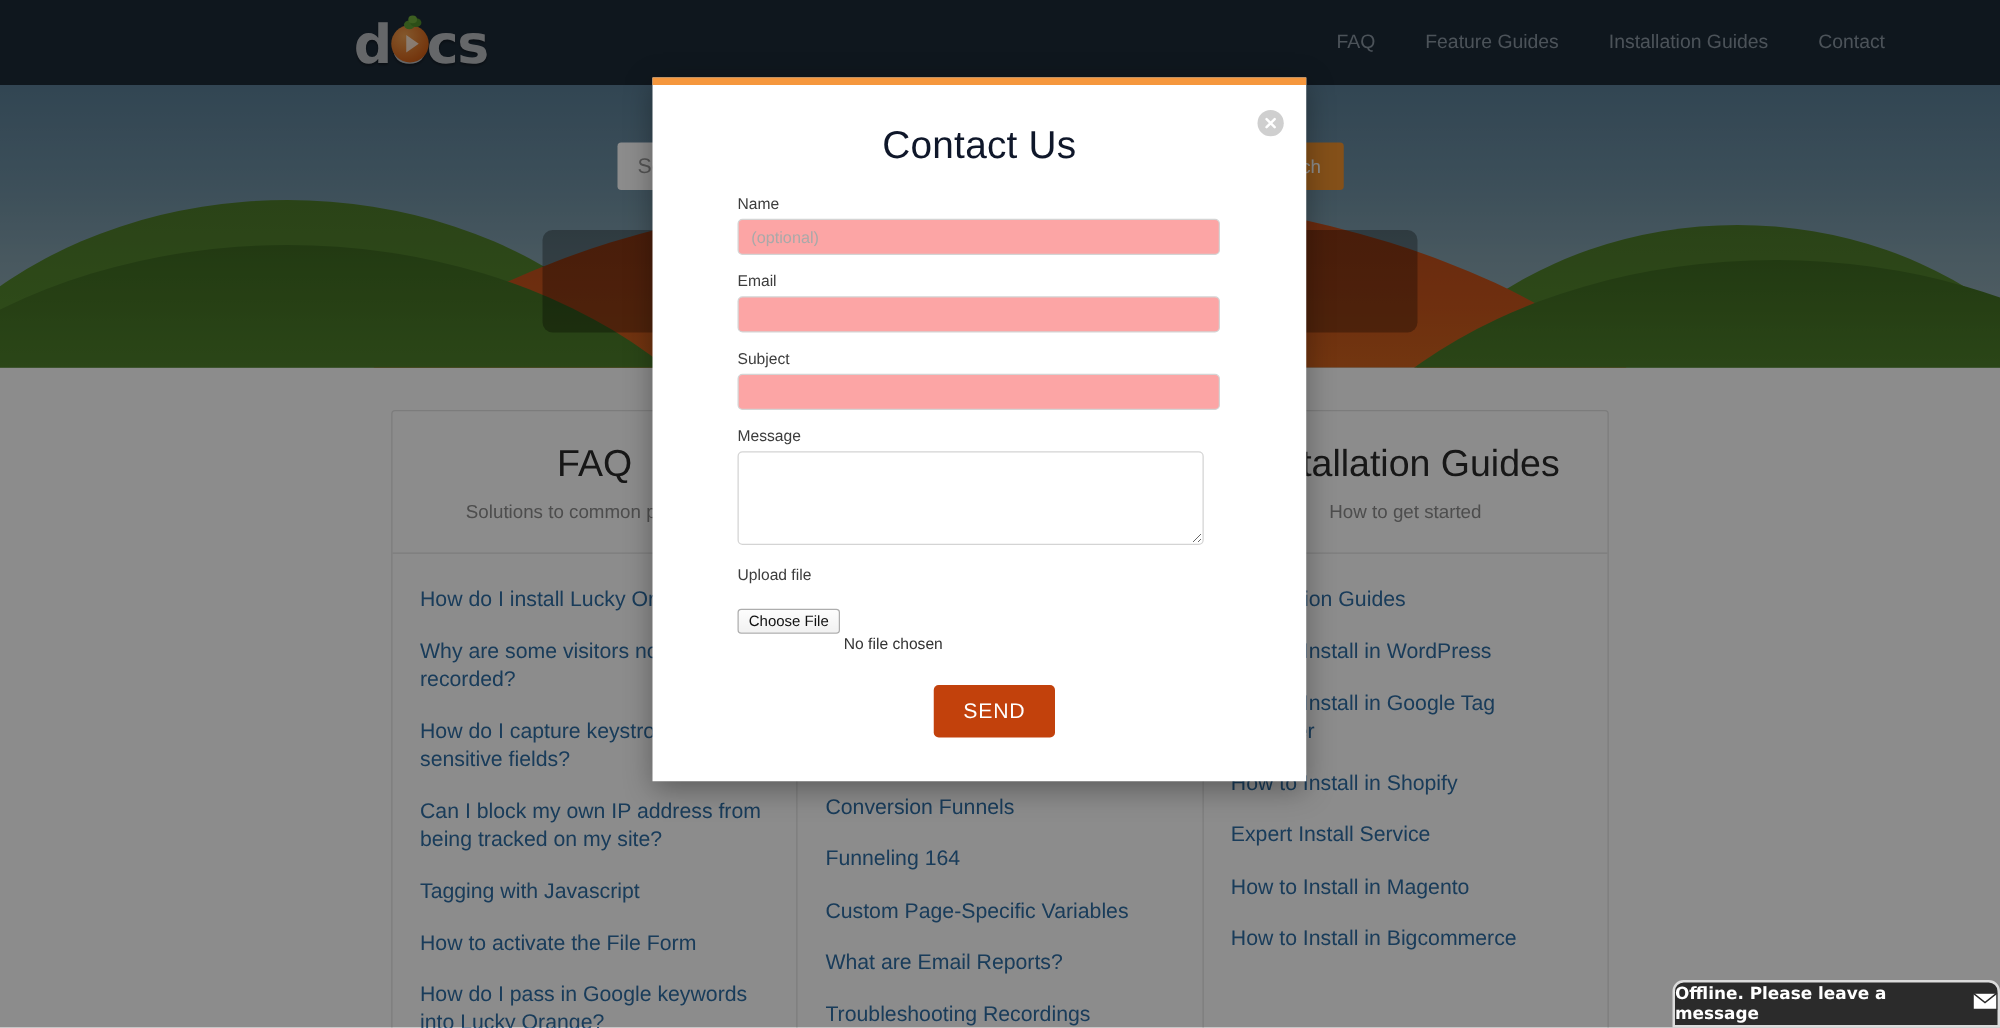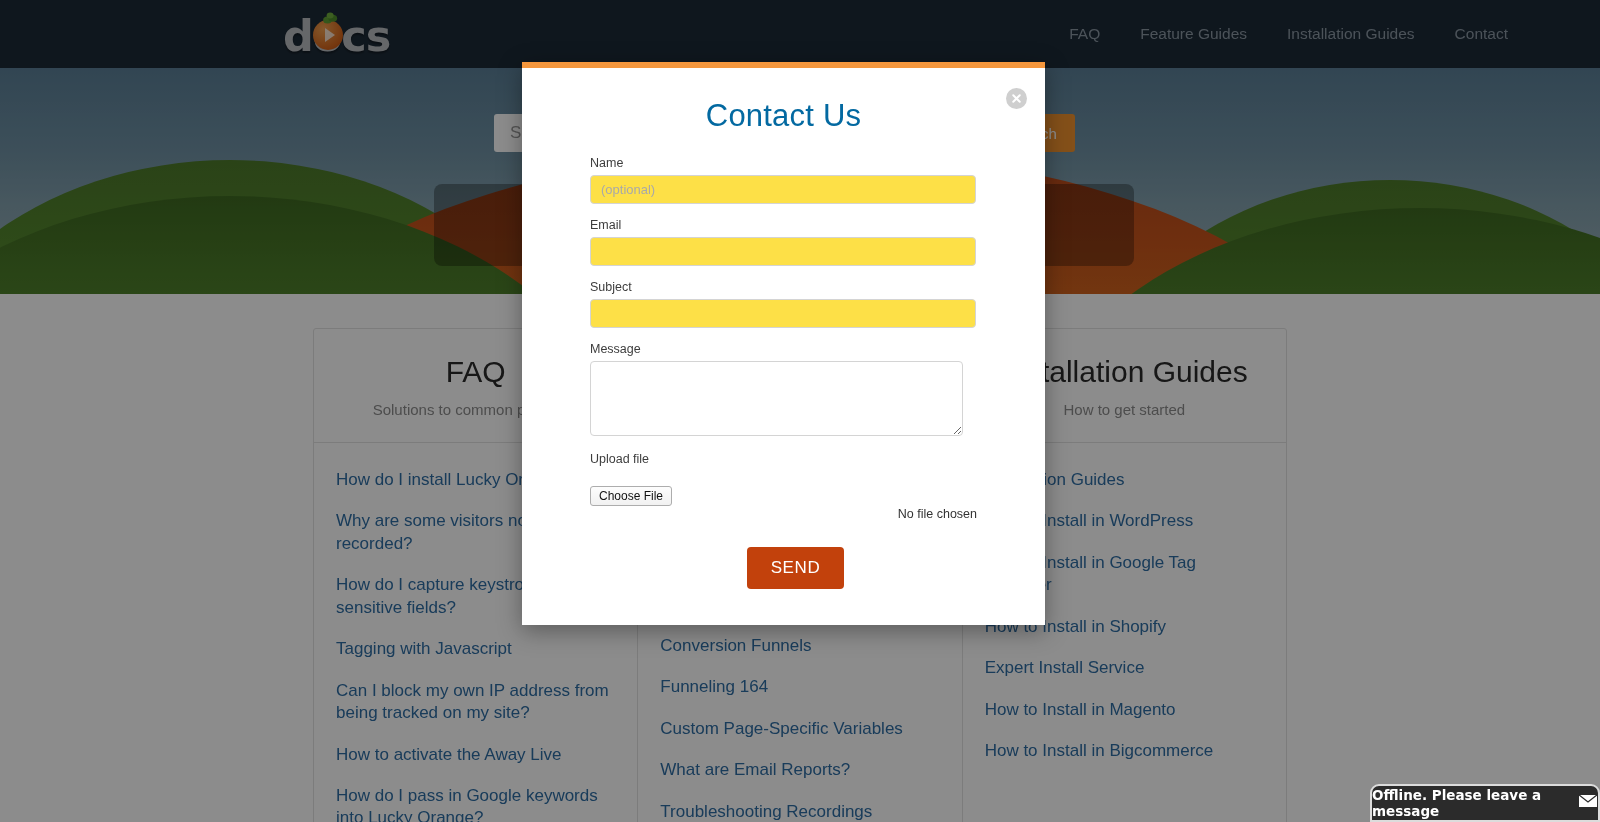--- a/index.html
+++ b/index.html
@@ -104,60 +104,60 @@
   
   #overlay { position:absolute; inset:0; background: rgba(0,0,0,0.45); }
 
   
   #modal {
     position:absolute; left: 522px; top: 62px; width: 523px; height: 563px;
     background:#ffffff; border-top: 6px solid #f5973d;
     box-shadow: 0 6px 22px rgba(0,0,0,.35);
   }
   .modal-title {
-    text-align:center; font-size: 31px; font-weight: 400; color:#0369a1;
+    text-align:center; font-size: 31px; font-weight: 400; color:#0f172a;
     padding-top: 30px; letter-spacing: .2px;
   }
   .modal-close {
     position:absolute; right: 18px; top: 20px; width: 21px; height: 21px;
     border-radius: 50%; background: #cfcfcf; cursor: pointer;
     display:flex; align-items:center; justify-content:center;
   }
   .modal-close svg { display:block; }
   .modal-form { padding: 22px 68px 0 68px; }
   .f-label { font-size: 12.5px; color:#3d3d3d; margin-bottom: 5px; display:block; }
   .f-input {
     width: 386px; height: 29px; border: 1px solid #d4d4d4; border-radius: 4px;
     padding: 0 10px; font-size: 13px; color:#444; outline:none; margin-bottom: 14px;
-    background:#fde047; font-family:"Liberation Sans", sans-serif;
+    background:#fca5a5; font-family:"Liberation Sans", sans-serif;
   }
   .f-input::placeholder { color:#a9a9a9; font-size:13px; }
   .f-textarea {
     width: 373px; height: 75px; border: 1px solid #d4d4d4; border-radius: 4px;
     padding: 8px 10px; font-size: 13px; color:#444; outline:none; margin-bottom: 12px;
     resize: vertical; background:#fff; font-family:"Liberation Sans", sans-serif;
   }
-  .file-row { display:flex; align-items:center; gap: 20px; margin-top: 4px; justify-content: space-between; }
+  .file-row { display:flex; align-items:center; gap: 3px; margin-top: 4px; }
   .file-btn {
     border: 1px solid #adadad; border-radius: 3px; background: linear-gradient(#fdfdfd,#f1f1f1);
     font-size: 12px; color:#111; padding: 2px 8px; cursor:pointer;
     font-family:"Liberation Sans", sans-serif;
   }
   .file-status { font-size: 12.5px; color:#333;margin-top:36px; }
   .send-wrap { text-align:center; margin-top: 26px; }
   .send-btn {
     background:#c2410c; color:#fff; border:none; border-radius: 4px;
     font-size: 17px; letter-spacing: .6px; padding: 11px 24px; cursor:pointer;
     font-family:"Liberation Sans", sans-serif;
     margin-left:24px;
   }
 
   
   #chat-widget {
-    position:absolute; right: 0px; bottom: 0px; width: 230px; height: 38px;
+    position:absolute; right: 0px; bottom: 0px; width: 262px; height: 38px;
     background:#2b2b2b; border: 2px solid #dcdcdc; border-radius: 9px 9px 0 0;
     display:flex; align-items:center; justify-content:center; gap:7px; cursor:pointer;
   }
   .chat-text { color:#fff; font-size: 13.5px; font-weight: bold; font-family:"DejaVu Sans", sans-serif; }
   .chat-icon { display:inline-block; }
 </style>
 </head>
 <body>
 
 <div id="page">
@@ -200,23 +200,23 @@
 
       <div class="card">
         <div class="card-head">
           <div class="card-title">FAQ</div>
           <div class="card-sub">Solutions to common problems</div>
         </div>
         <div class="card-body">
           <a class="card-link">How do I install Lucky Orange?</a>
           <a class="card-link">Why are some visitors not being recorded?</a>
           <a class="card-link">How do I capture keystrokes in sensitive fields?</a>
+          <a class="card-link">Can I block my own IP address from being tracked on my site?</a>
           <a class="card-link">Tagging with Javascript</a>
-          <a class="card-link">Can I block my own IP address from being tracked on my site?</a>
-          <a class="card-link">How to activate the Away Live</a>
+          <a class="card-link">How to activate the File Form</a>
           <a class="card-link">How do I pass in Google keywords into Lucky Orange?</a>
         </div>
       </div>
 
       <div class="card">
         <div class="card-head">
           <div class="card-title">Feature Guides</div>
           <div class="card-sub">Learn about our features</div>
         </div>
         <div class="card-body">

